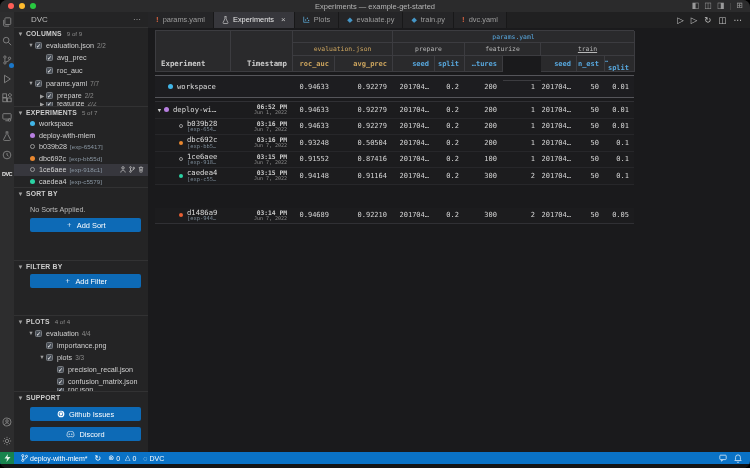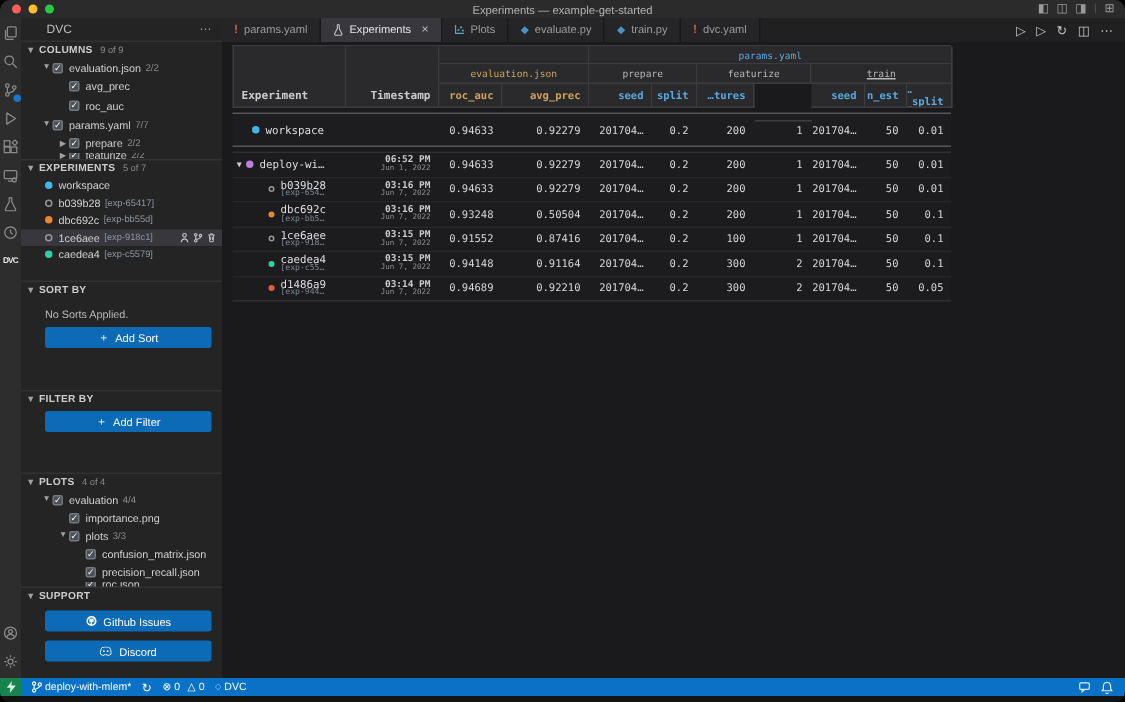--- a/index.html
+++ b/index.html
@@ -59,21 +59,21 @@
   .hcell{background:#2a2a2c;border-right:1px solid #3c3c40;border-bottom:1px solid #3c3c40;
          display:flex;align-items:center;justify-content:center;font-size:6.4px;color:#b8b8b8;overflow:hidden;}
   .hcell.metric{color:#cda55e;}
   .hcell.param{color:#58a9e0;}
   .hcell.colname{justify-content:flex-end;padding-right:5px;font-size:7px;font-weight:bold;box-sizing:border-box;}
   .hcell.corner{align-items:flex-end;box-sizing:border-box;padding-bottom:3px;font-size:7.4px;font-weight:bold;color:#cccccc;}
   .brow{display:grid;grid-template-columns:75px 62px 42px 58px 42px 30px 38px 38px 36px 28px 30px;align-items:stretch;}
   .wsrow{height:21px;margin-top:3px;border-top:1px solid #55555a;border-bottom:1px solid #55555a;background:#1d1d20;}
   .grows{margin-top:3px;border-top:1px solid #303034;border-bottom:1px solid #303034;}
   .grow{height:15.5px;border-bottom:1px solid #27272a;background:#1c1c1e;}
-  .grow:last-child{border-bottom:none;}
+  .grow:last-child{border-bottom:none;margin-top:23px;}
   .cexp{display:flex;align-items:center;overflow:hidden;}
   .cexp .name{font-size:7.2px;color:#dedede;white-space:nowrap;}
   .stack{display:flex;flex-direction:column;justify-content:center;line-height:1.05;}
   .stack .tag{font-size:5.4px;color:#7b8a97;}
   .ctime{display:flex;flex-direction:column;align-items:flex-end;justify-content:center;padding-right:5px;line-height:1.15;}
   .ctime .t{font-size:6.3px;color:#cccccc;font-weight:bold;}
   .ctime .d{font-size:5px;color:#8f8f8f;}
   .cval{display:flex;align-items:center;justify-content:flex-end;padding-right:5px;font-size:7px;color:#d6d6d6;}
   .gchev{width:9px;flex:none;color:#cccccc;font-size:5.5px;text-align:center;}
   
@@ -229,20 +229,24 @@
 
     <div class="sec-header">
       <span class="sec-chev">▼</span>
       <span class="sec-title">EXPERIMENTS</span>
       <span class="sec-count">5 of 7</span>
     </div>
     <div id="experiments-list" style="height:69px;overflow:hidden;">
         <div class="erow">
           <span class="dot" style="background: rgb(65, 182, 232);"></span>
           <span>workspace</span>
+        </div>
+        <div class="erow">
+          <span class="dot" style="background: rgb(183, 127, 224);"></span>
+          <span>deploy-with-mlem</span>
         </div>
         <div class="erow">
           <span class="dot hollow"></span>
           <span>b039b28</span>
           <span class="etag">[exp-65417]</span>
         </div>
         <div class="erow">
           <span class="dot" style="background: rgb(232, 135, 47);"></span>
           <span>dbc692c</span>
           <span class="etag">[exp-bb55d]</span>
@@ -320,26 +324,26 @@
         </div>
         <div class="trow" style="height: 12.2px; padding-left: 24px;">
           <span class="chev">▼</span>
           <span class="cb">✓</span>
           <span>plots</span>
           <span class="tcount">3/3</span>
         </div>
         <div class="trow" style="height: 12.2px; padding-left: 35px;">
           <span class="chev"></span>
           <span class="cb">✓</span>
-          <span>confusion_matrix.json</span>
+          <span>precision_recall.json</span>
         </div>
         <div class="trow" style="height: 12.2px; padding-left: 35px;">
           <span class="chev"></span>
           <span class="cb">✓</span>
-          <span>precision_recall.json</span>
+          <span>confusion_matrix.json</span>
         </div>
         <div class="trow" style="height: 4px; padding-left: 35px;">
           <span class="chev"></span>
           <span class="cb">✓</span>
           <span>roc.json</span>
         </div>
       </div>
 
     <div class="sec-header">
       <span class="sec-chev">▼</span>

